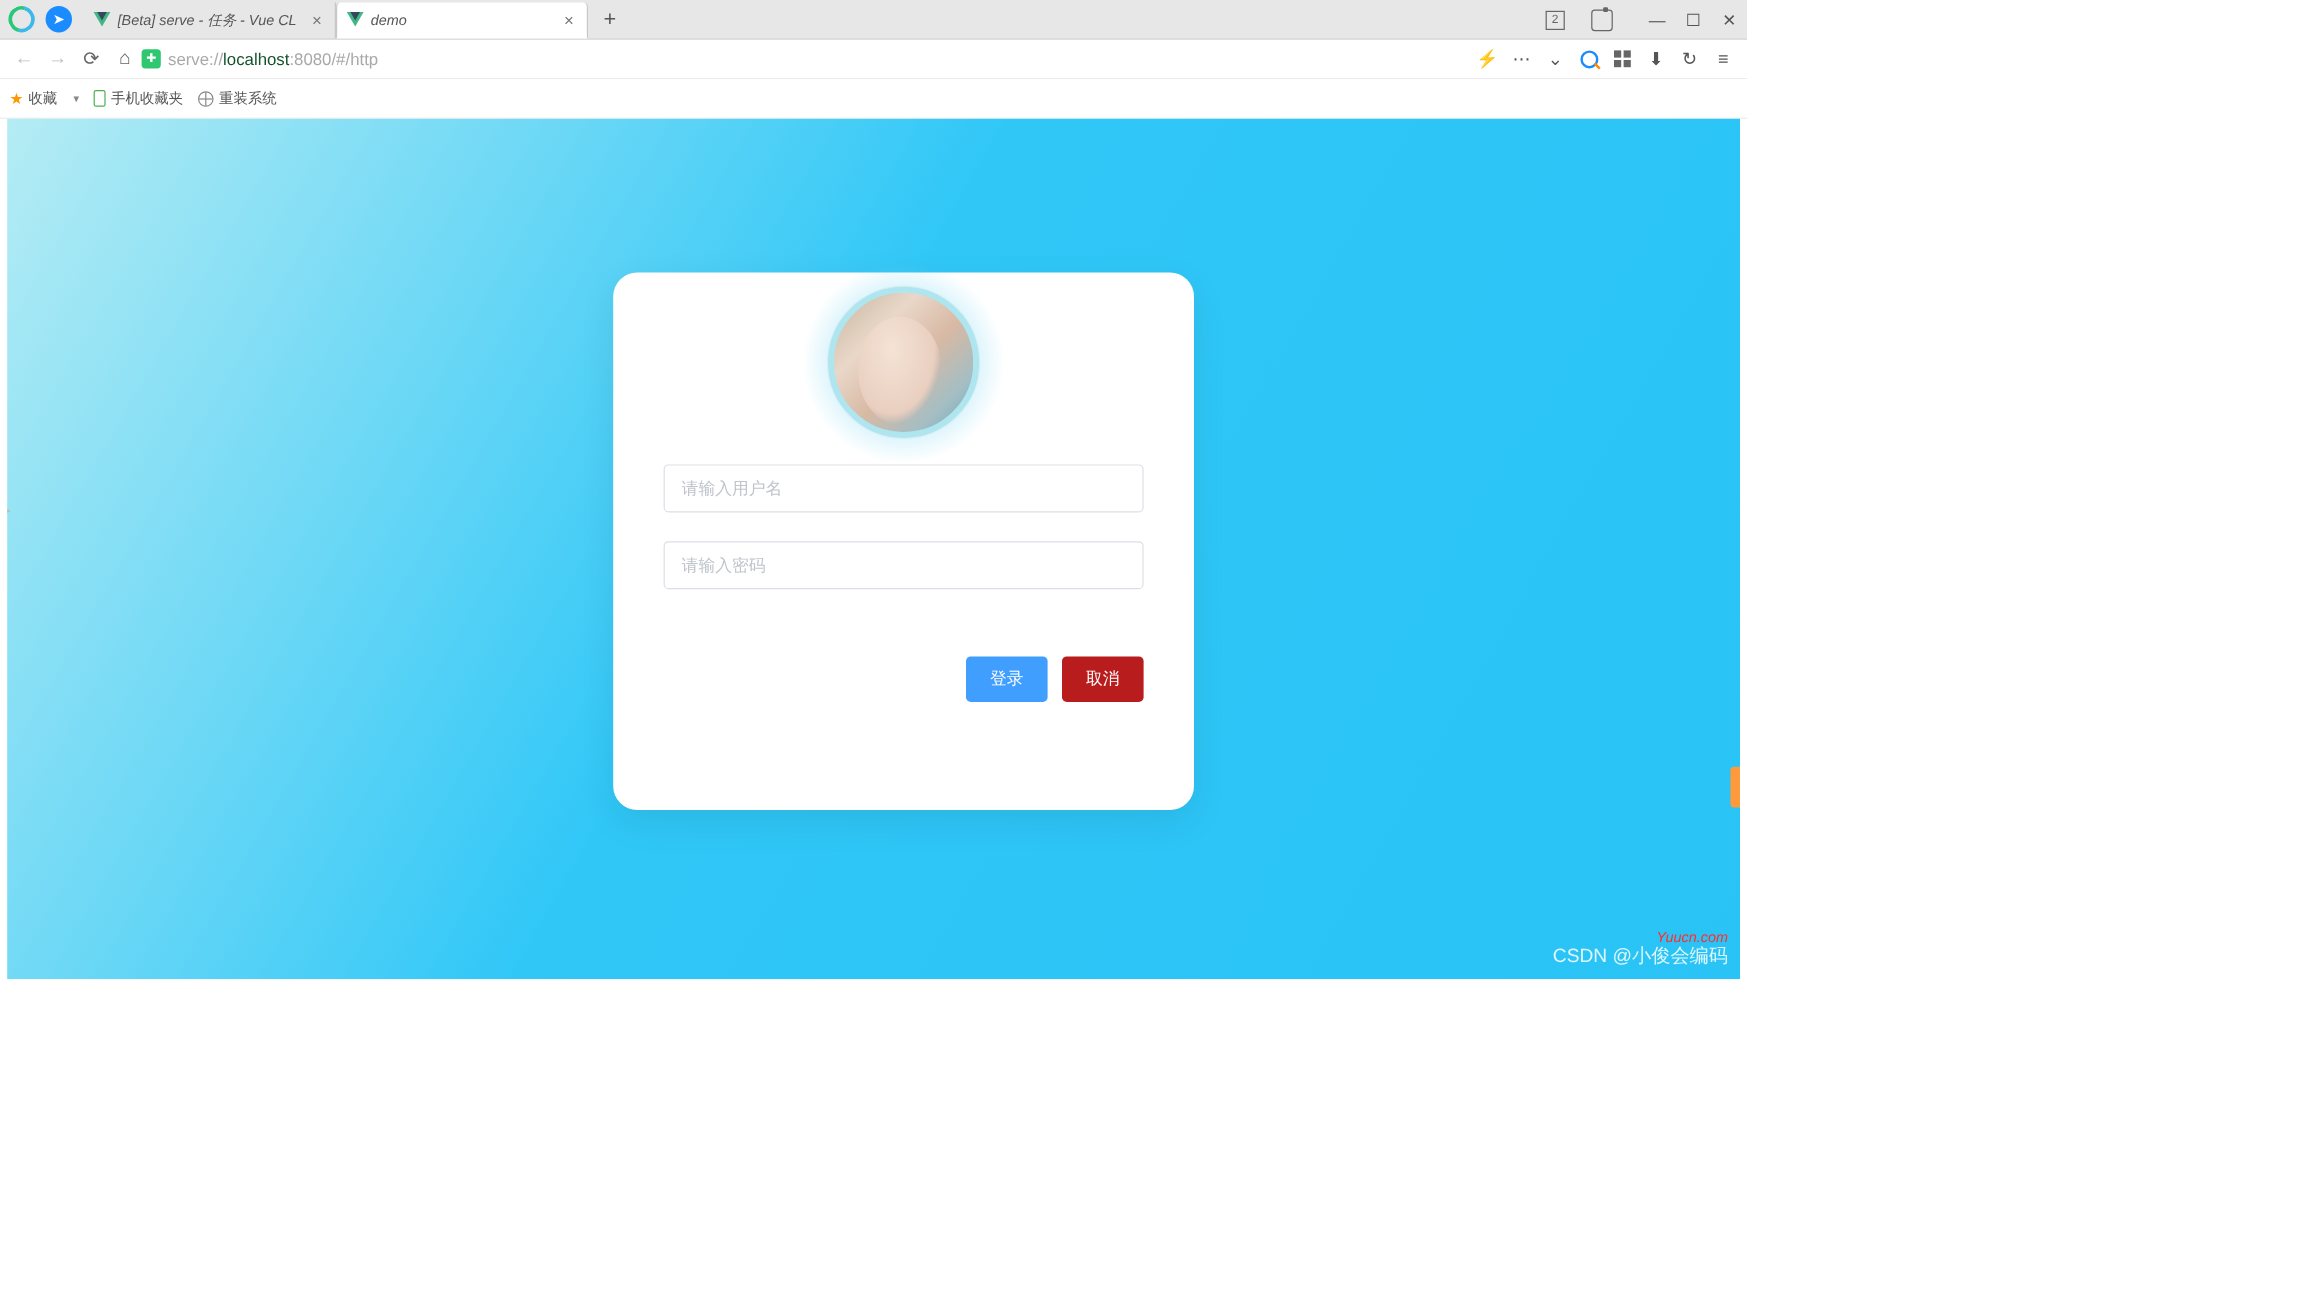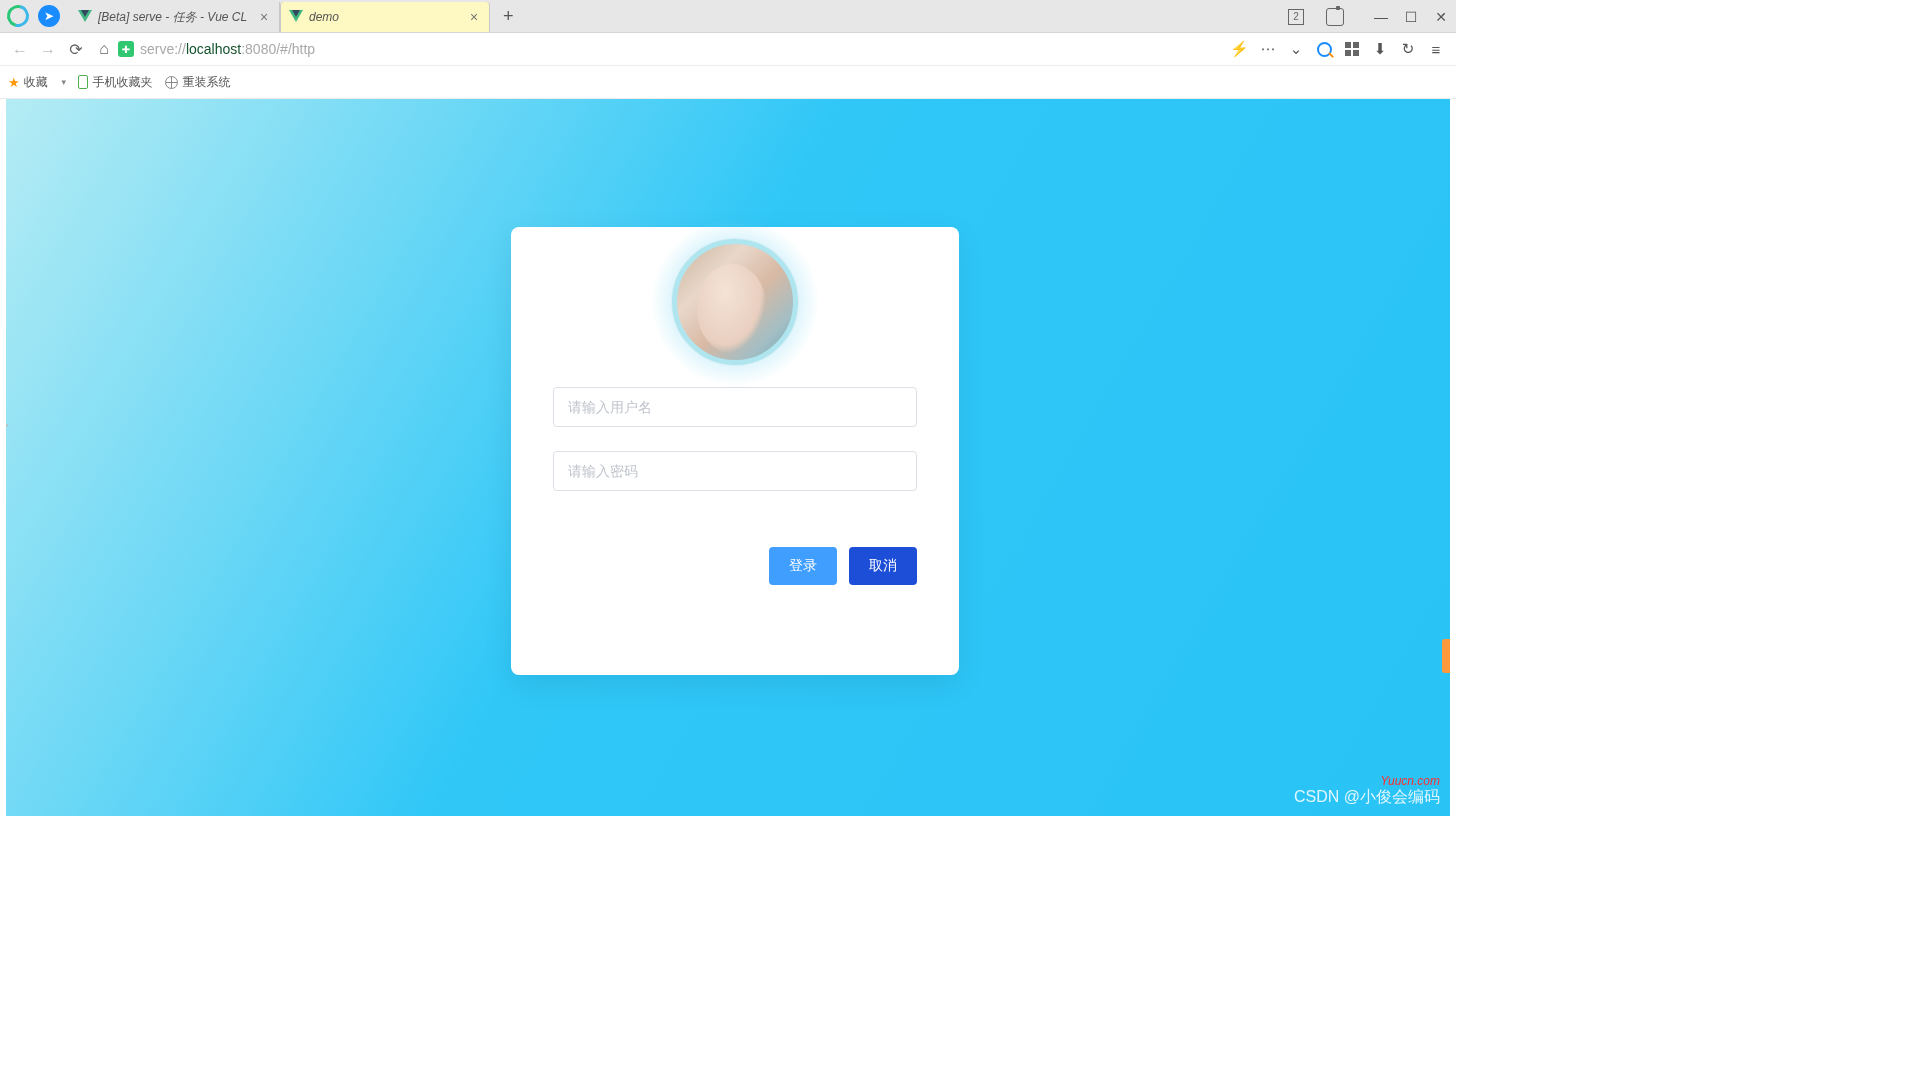--- a/index.html
+++ b/index.html
@@ -5,21 +5,21 @@
   * { box-sizing: border-box; margin: 0; padding: 0; font-family: "Microsoft YaHei", Arial, sans-serif; }
   body { width: 1456px; height: 816px; background: #fff; overflow: hidden; position: relative; }
 
   
   .chrome { height: 33px; background: #e7e7e7; display: flex; align-items: flex-end; border-bottom: 1px solid #d4d4d4; position: relative; }
   .browser-logo { width: 22px; height: 22px; margin: 0 9px 5px 7px; border-radius: 50%; display: flex; align-items: center; justify-content: center; }
   .logo-e { width:22px;height:22px;border:3px solid #2ac779;border-radius:50%;border-right-color:#3db8ea;border-bottom-color:#3db8ea;transform:rotate(-30deg); }
   .nav-dot { width:22px;height:22px;background:#1a8cff;border-radius:50%;display:flex;align-items:center;justify-content:center;color:#fff;font-size:12px;margin-right:10px;margin-bottom:5px; }
   .tabs { display:flex; align-items:flex-end; height:100%;font-style:italic; }
   .tab { height:30px; width:210px; display:flex; align-items:center; padding:0 8px; font-size:12px; color:#555; border-right:1px solid #c8c8c8; position:relative; cursor:pointer; }
-  .tab.active { background:#fef9c3; border-top-left-radius:4px; border-top-right-radius:4px; border-left:1px solid #c8c8c8; }
+  .tab.active { background:#ffffff; border-top-left-radius:4px; border-top-right-radius:4px; border-left:1px solid #c8c8c8; }
   .tab .vue-ico { width:14px;height:14px;margin-right:6px;position:relative; }
   .tab .vue-ico::before { content:"";position:absolute;left:0;top:0;border-left:7px solid transparent;border-right:7px solid transparent;border-top:12px solid #41b883; }
   .tab .vue-ico::after { content:"";position:absolute;left:3px;top:0;border-left:4px solid transparent;border-right:4px solid transparent;border-top:7px solid #35495e; }
   .tab .title { flex:1; white-space:nowrap; overflow:hidden; text-overflow:ellipsis; }
   .tab .close { color:#777;font-size:14px;padding:0 3px;cursor:pointer; }
   .newtab { width:28px;height:28px;display:flex;align-items:center;justify-content:center;color:#555;font-size:18px;cursor:pointer;margin-left:4px;margin-bottom:2px; }
   .win-controls { position:absolute; right:0; top:0; height:33px; display:flex; align-items:center; }
   .win-box { width:16px;height:16px;border:1px solid #666;display:flex;align-items:center;justify-content:center;font-size:10px;color:#666;margin-right:22px; }
   .win-ext { width:18px;height:18px;margin-right:22px;border:1.5px solid #666;border-radius:3px;position:relative; }
   .win-ext::after{content:"";position:absolute;width:4px;height:4px;background:#666;top:-3px;right:3px;border-radius:1px;}
@@ -46,31 +46,31 @@
   .bm .phone { width:10px;height:14px;border:1.5px solid #4caf50;border-radius:2px;margin-right:5px; }
   .bm .globe { width:13px;height:13px;border:1.5px solid #888;border-radius:50%;margin-right:5px;position:relative; }
   .bm .globe::before{content:"";position:absolute;left:0;right:0;top:5px;height:1px;background:#888;}
   .bm .globe::after{content:"";position:absolute;top:0;bottom:0;left:5px;width:1px;background:#888;}
 
   
   .page { position:absolute; left:6px; right:6px; top:99px; bottom:0; background:linear-gradient(120deg,#b5ecf4 0%, #30c7f7 45%, #29c3f6 100%); overflow:hidden; }
   .page::before { content:""; position:absolute; left:-4px; top:0; bottom:0; width:4px; background:#fff; }
   .handle { position:absolute; right:0; top:540px; width:8px; height:34px; background:#ff9a3c; border-radius:3px 0 0 3px; }
 
-  .card { position:absolute; left:505px; top:128px; width:448px; height:448px; background:#fff; border-radius:8px; box-shadow:0 10px 30px rgba(0,0,0,.08); padding:160px 42px 0; }
+  .card { position:absolute; left:505px; top:128px; width:484px; height:448px; background:#fff; border-radius:20px; box-shadow:0 10px 30px rgba(0,0,0,.08); padding:160px 42px 0; }
   .avatar-glow { position:absolute; left:50%; top:-10px; transform:translateX(-50%); width:170px; height:170px; border-radius:50%; background:radial-gradient(circle,#7fd9f4 0%, rgba(127,217,244,0) 70%); display:flex;align-items:center;justify-content:center; }
   .avatar { width:126px;height:126px;border-radius:50%;border:5px solid #aee5ee;background:linear-gradient(135deg,#c8b59e 0%, #e9d7c9 30%, #d8b9a4 55%, #a3bec4 80%, #6aa7b0 100%);box-shadow:0 0 0 1px rgba(0,0,0,.03); position:relative; overflow:hidden; }
   .avatar::after{content:"";position:absolute;left:20px;top:20px;width:70px;height:90px;background:radial-gradient(ellipse at 40% 30%, #f4e3d6 0%, #e9cfc0 60%, transparent 70%);border-radius:50%;}
 
   .field { width:100%; height:40px; border:1px solid #dcdfe6; border-radius:4px; padding:0 14px; font-size:14px; color:#555; margin-bottom:24px; outline:none; }
   .field::placeholder { color:#bfc4cc; }
   .btn-row { display:flex; justify-content:flex-end; gap:12px; margin-top:4px; }
   .btn { height:38px; padding:0 20px; border:none; border-radius:4px; font-size:14px; cursor:pointer; color:#fff;margin-top:28px; }
   .btn.primary { background:#409eff; }
-  .btn.cancel { background:#1d4ed8; }
+  .btn.cancel { background:#b91c1c; }
 
   .watermark1 { position:absolute; right:10px; bottom:28px; font-size:12px; color:#ff2e2e; font-style:italic;text-align:center; }
   .watermark2 { position:absolute; right:10px; bottom:8px; font-size:16px; color:rgba(255,255,255,.85); }
 
   
   .left-ind { position:absolute; left:-2px; top:320px; font-size:10px; color:#bbb; }
 </style>
 </head>
 <body>
 

